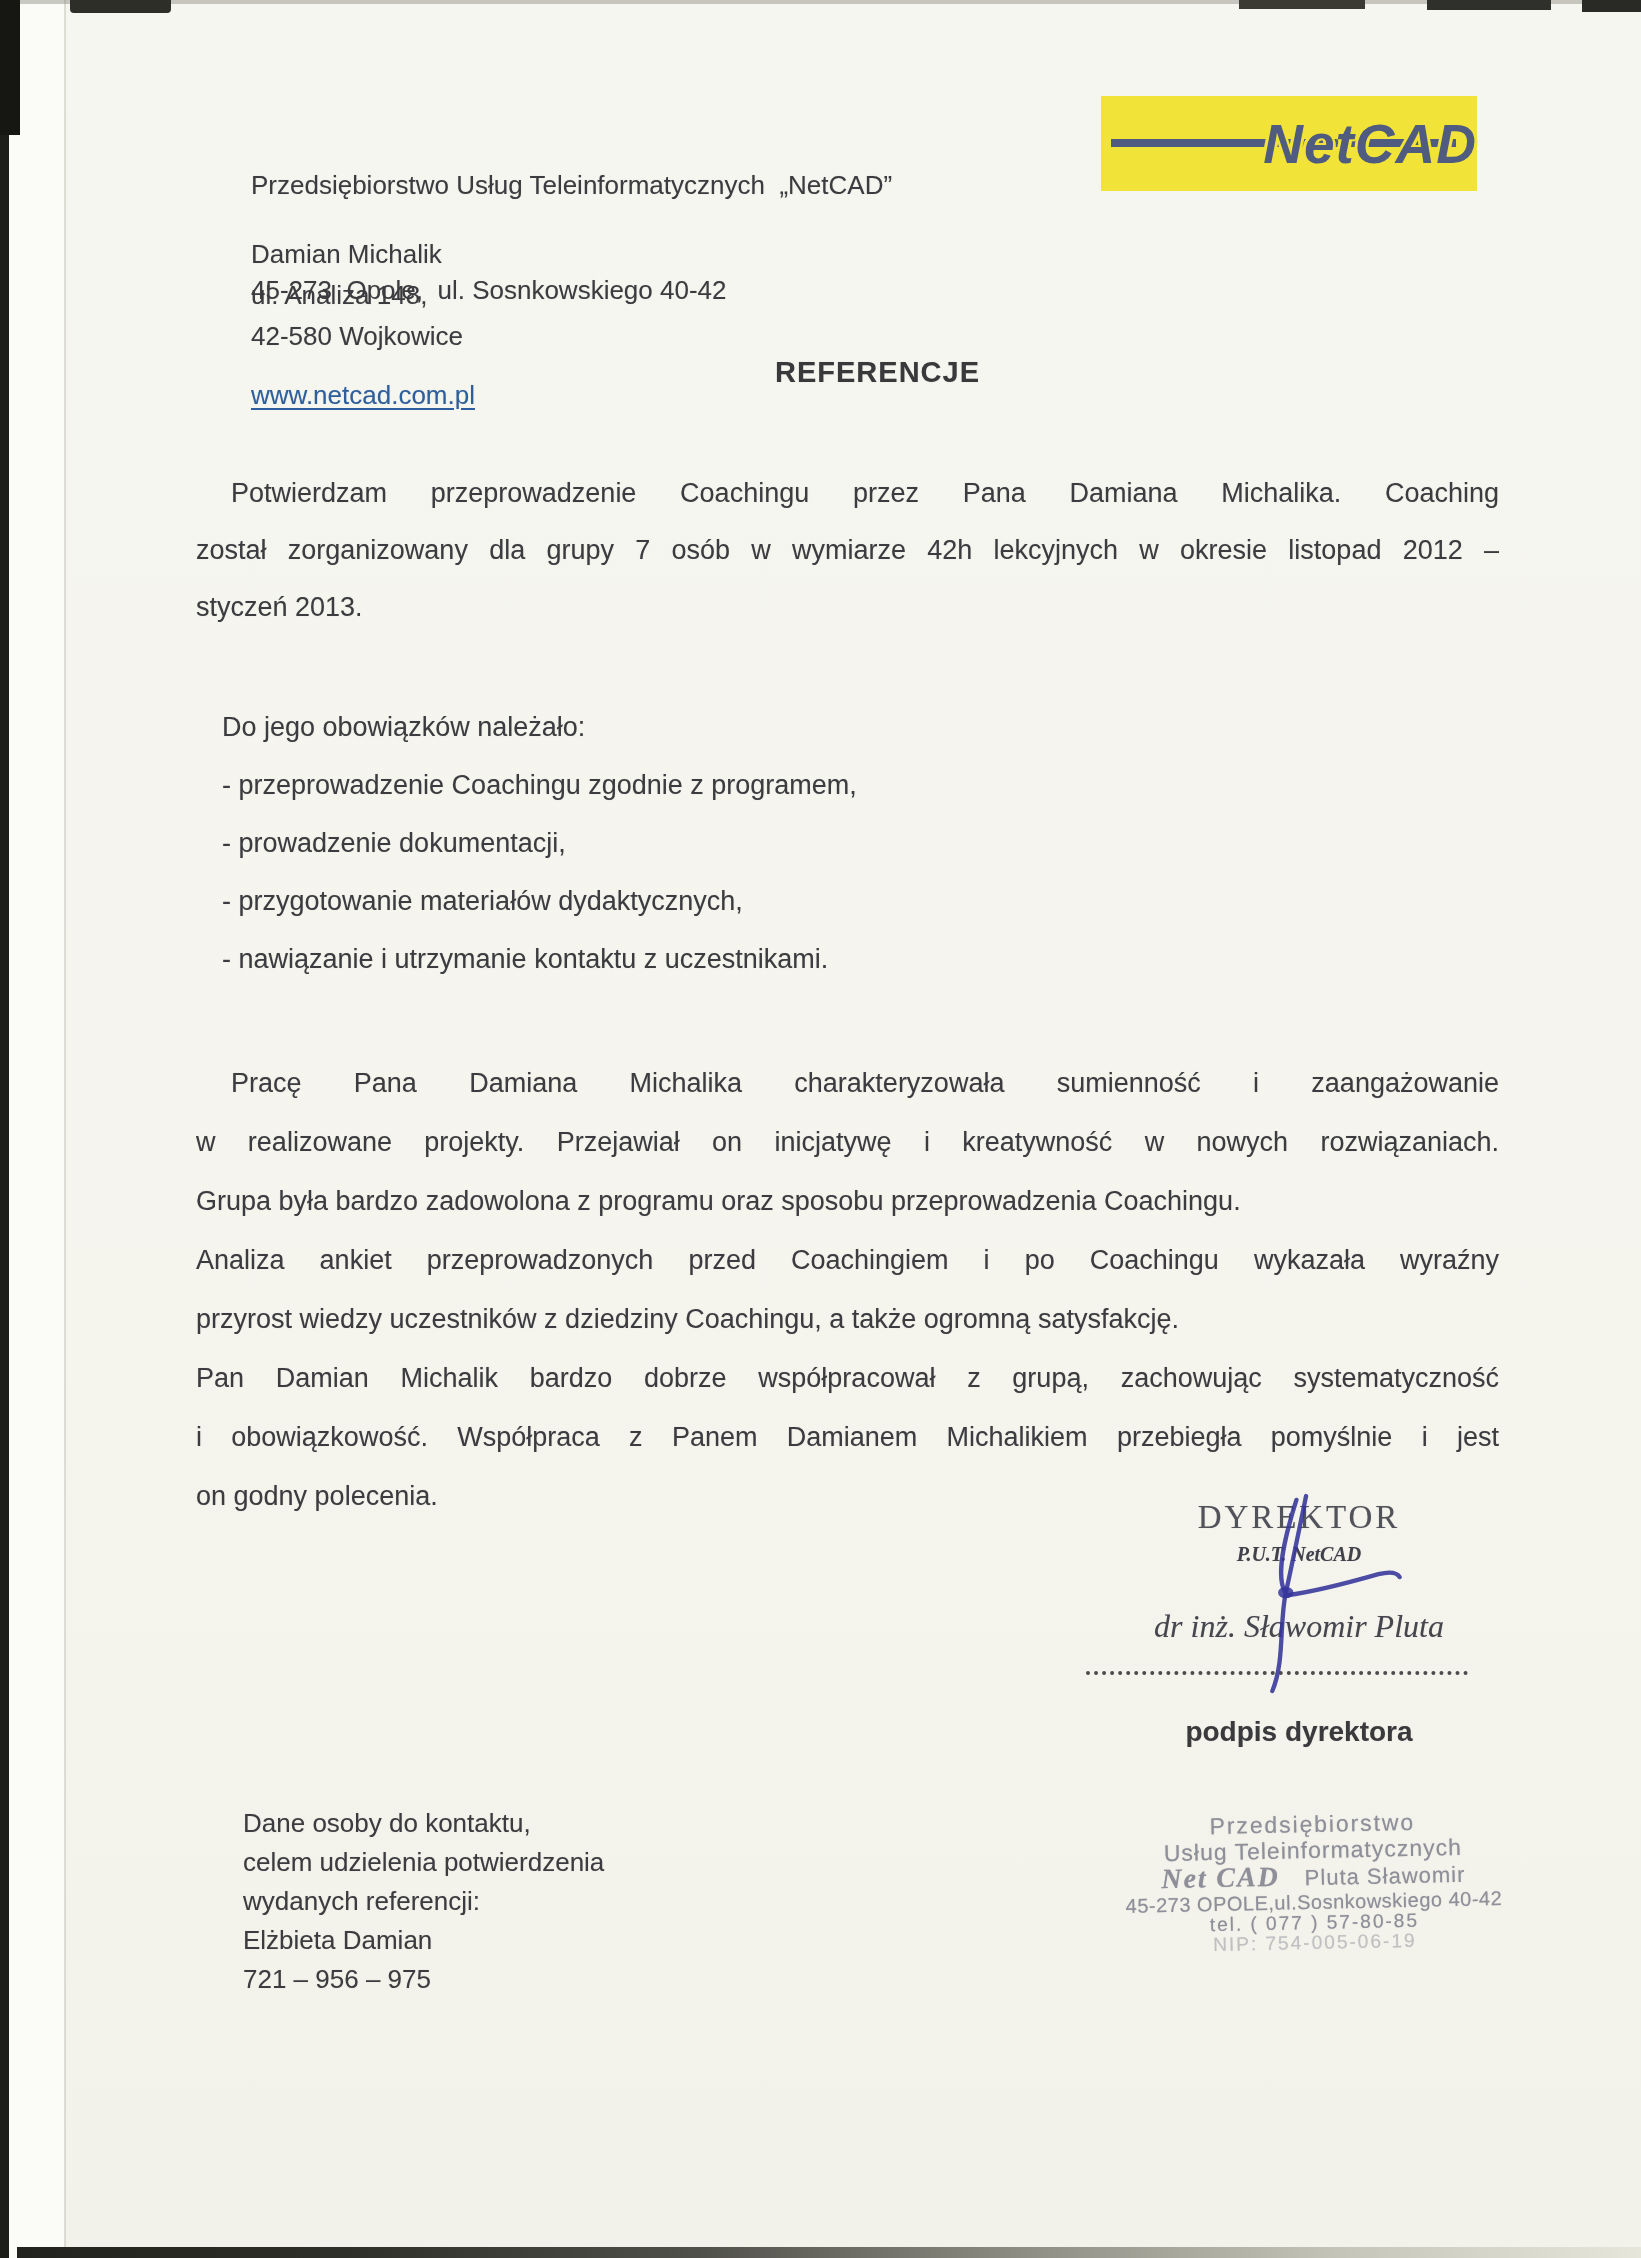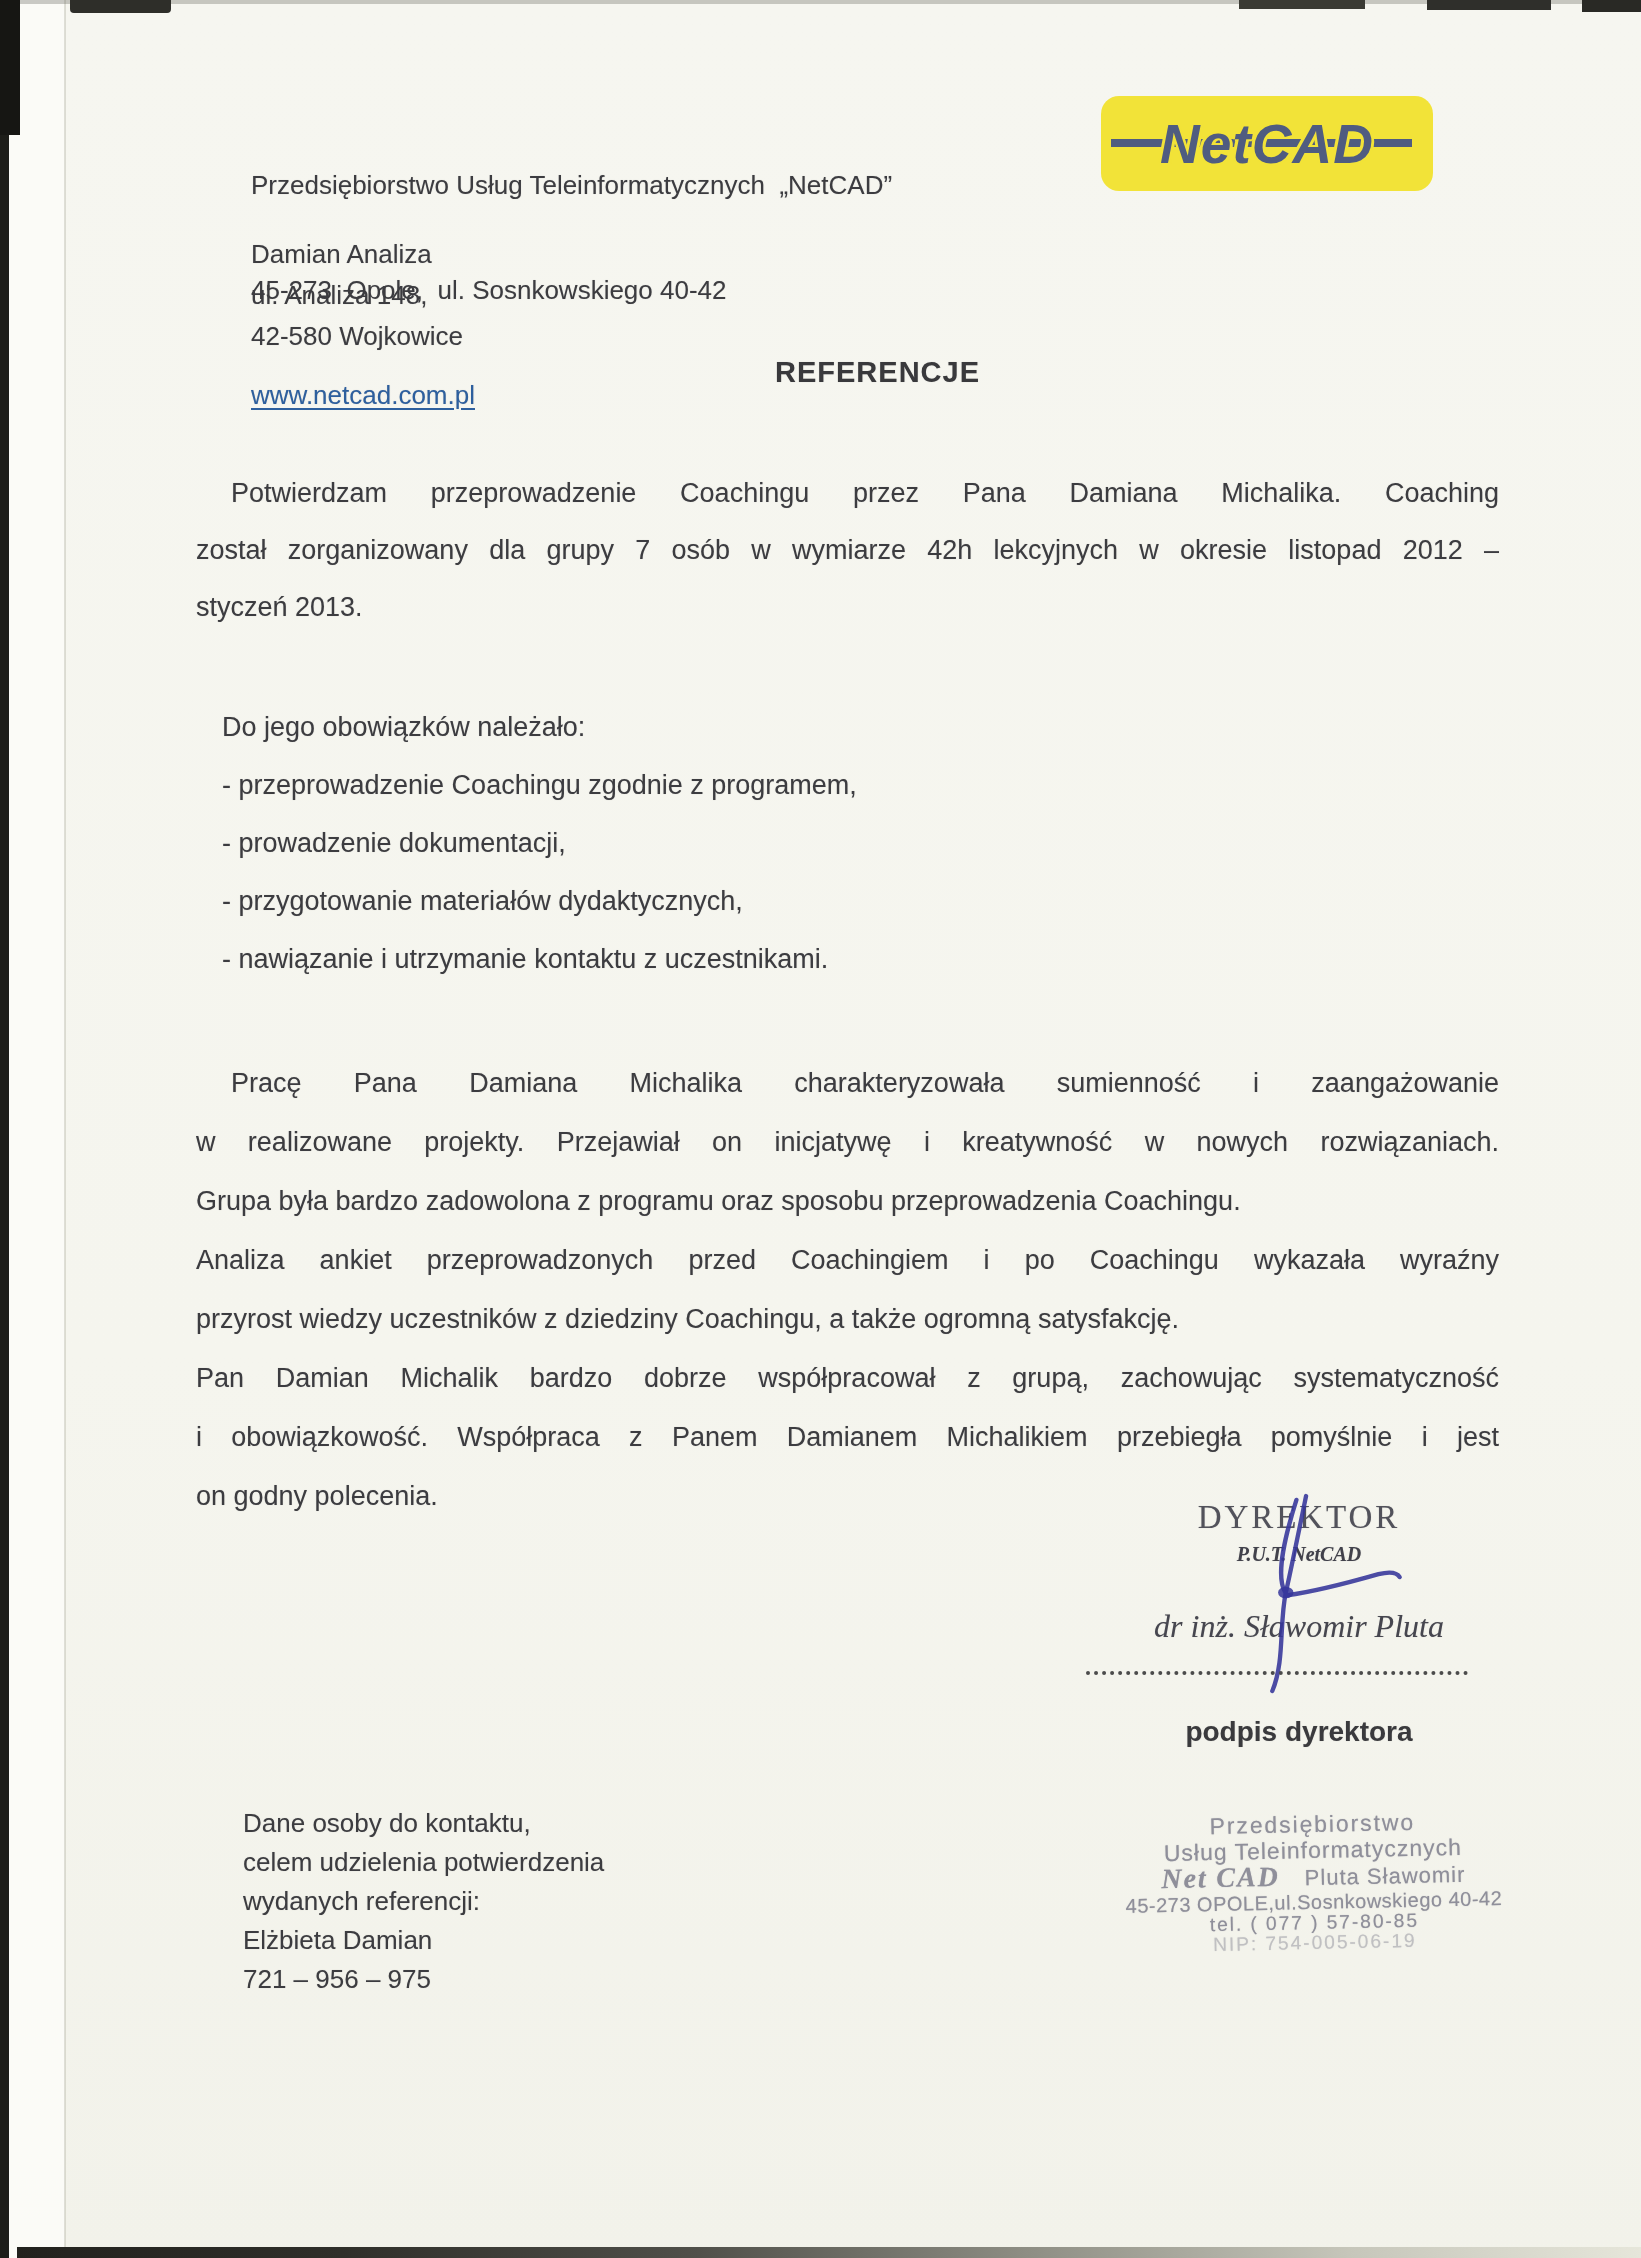--- a/index.html
+++ b/index.html
@@ -27,22 +27,22 @@
   .title{font-size:29px;font-weight:bold;letter-spacing:1px;color:#39393c;}
   .para{width:1303px;font-size:27px;}
   .para div{box-sizing:border-box;width:1303px;}
   .p1{line-height:57px;}
   .p2{line-height:59px;}
   .just{text-align:justify;text-align-last:justify;}
   .ind{padding-left:35px;}
   .duties{font-size:27px;line-height:58px;}
   .contact{font-size:26px;line-height:39px;}
   
-  .logo{left:1101px;top:96px;width:332px;height:95px;background:#f2e338;
-        display:flex;align-items:center;justify-content:center;border-radius:18px;}
+  .logo{left:1101px;top:96px;width:376px;height:95px;background:#f2e338;
+        display:flex;align-items:center;justify-content:flex-end;}
   .logo .bar{position:absolute;left:9.7px;right:21px;top:43px;height:7.7px;background:#4f5c80;}
   .logo .word{position:relative;font-style:italic;font-weight:900;font-size:55px;letter-spacing:1px;
         color:#4f5c80;
         text-shadow:1.9px 0 0 #f2e338,-1.9px 0 0 #f2e338,0 1.9px 0 #f2e338,0 -1.9px 0 #f2e338,
                     2.9px 1px 0 #f2e338,-2.9px -1px 0 #f2e338;}
   
   .sigblock{left:1106px;top:1499px;width:386px;text-align:center;}
   .sig-role{font-family:"Liberation Serif",serif;font-size:33px;line-height:37px;letter-spacing:2.9px;color:#52525b;}
   .sig-company{font-family:"Liberation Serif",serif;font-size:20px;line-height:37px;font-weight:bold;font-style:italic;color:#41414b;}
   .sig-name{font-family:"Liberation Serif",serif;font-size:32px;line-height:37px;font-style:italic;color:#46464f;margin-top:35px;}
@@ -80,21 +80,21 @@
     <div>45-273  Opole,  ul. Sosnkowskiego 40-42</div>
     <div class="link">www.netcad.com.pl</div>
   </div>
 
   <div class="abs logo">
     <div class="bar"></div>
     <span class="word">NetCAD</span>
   </div>
 
   <div class="t rline" style="left:251px;top:234px;">
-    <div>Damian Analiza</div>
+    <div>Damian Michalik</div>
     <div>ul. Analiza 148,</div>
     <div>42-580 Wojkowice</div>
   </div>
 
   <div class="t title" style="left:775px;top:356px;">REFERENCJE</div>
 
   <div class="t para p1" style="left:196px;top:465px;">
     <div class="just ind">Potwierdzam przeprowadzenie Coachingu przez Pana Damiana Michalika. Coaching</div>
     <div class="just">został zorganizowany dla grupy 7 osób w wymiarze 42h lekcyjnych w okresie listopad 2012 –</div>
     <div>styczeń 2013.</div>

